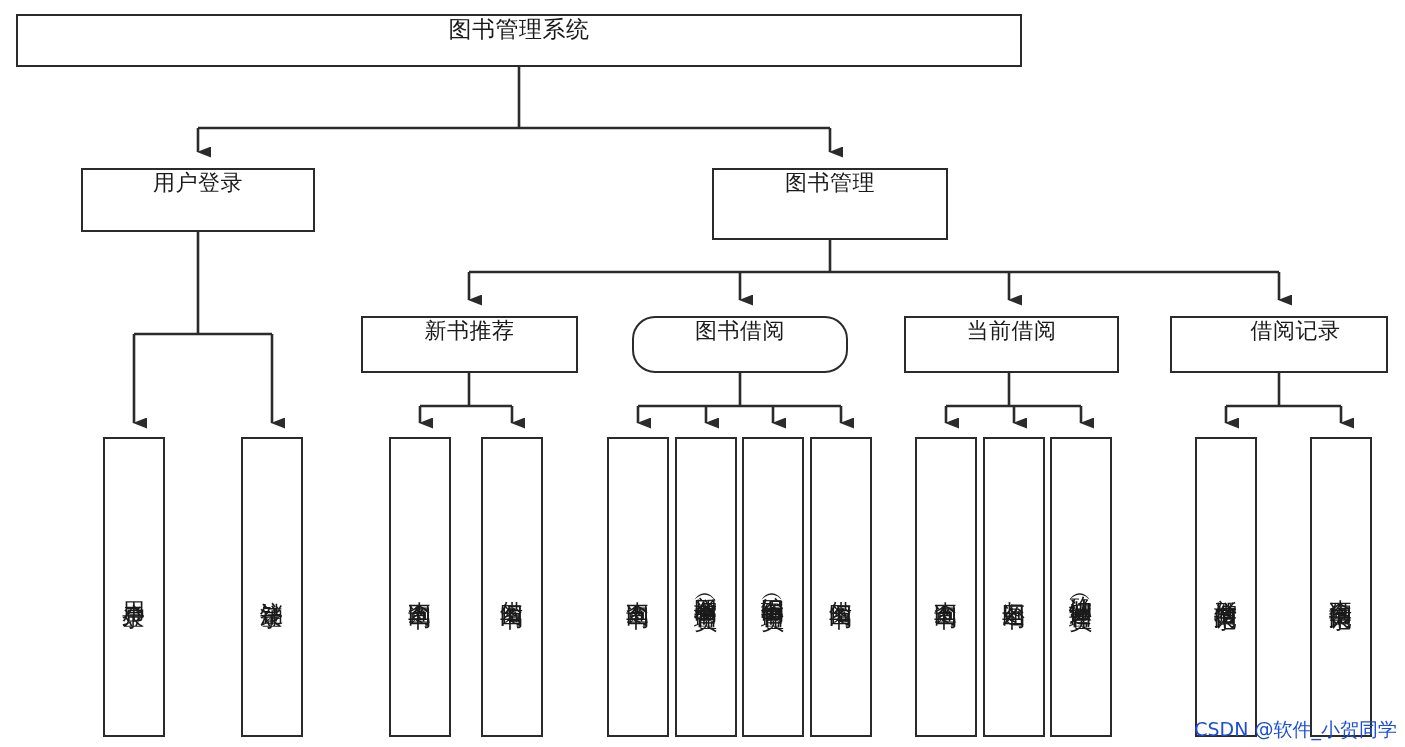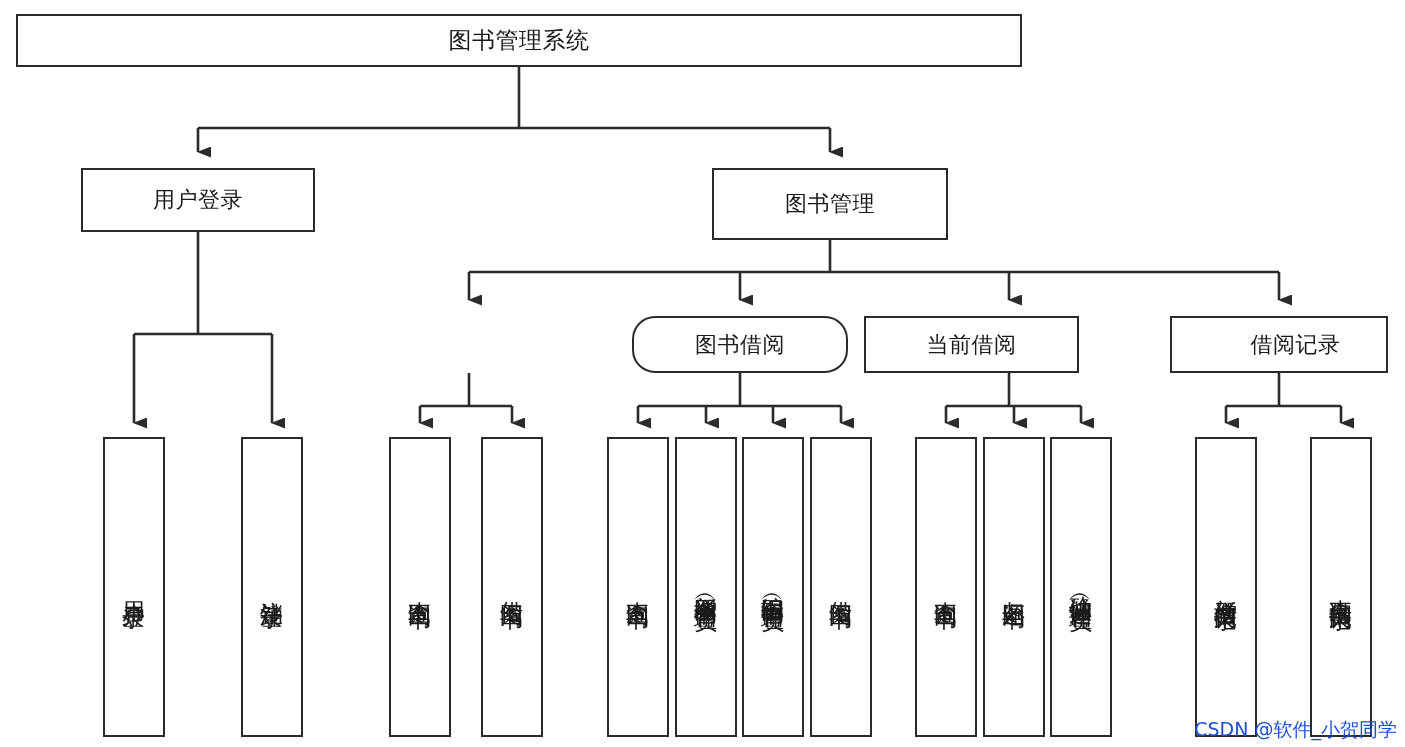--- a/index.html
+++ b/index.html
@@ -24,21 +24,21 @@
     width: 1405px;
     height: 747px;
     pointer-events: none;
   }
   .node {
     position: absolute;
     box-sizing: border-box;
     background: #ffffff;
     border: 2px solid #2b2b2b;
     display: flex;
-    align-items: center;
+    align-items: flex-start;
     justify-content: center;
     color: #1a1a1a;
   }
   .node .label {
     display: block;
     text-align: center;
     line-height: 1.18;
     letter-spacing: 0.5px;
   }
   
@@ -132,24 +132,27 @@
     <span class="label">图书管理系统</span>
   </div>
 
   <div class="node horiz" style="left:81px; top:168px; width:234px; height:64px;">
     <span class="label">用户登录</span>
   </div>
   <div class="node horiz" style="left:712px; top:168px; width:236px; height:72px;">
     <span class="label">图书管理</span>
   </div>
 
+  <div class="node horiz" style="left:361px; top:316px; width:217px; height:57px;">
+    <span class="label">新书推荐</span>
+  </div>
   <div class="node horiz" style="left:632px; top:316px; width:216px; height:57px;border-radius:23px;">
     <span class="label">图书借阅</span>
   </div>
-  <div class="node horiz" style="left:864px; top:316px; width:215px; height:57px;">
+  <div class="node horiz" style="left:904px; top:316px; width:215px; height:57px;">
     <span class="label">当前借阅</span>
   </div>
   <div class="node horiz" style="left:1170px; top:316px; width:218px; height:57px;padding-left:33px;">
     <span class="label">借阅记录</span>
   </div>
 
   <div class="node vert" style="left:103px; top:437px; width:62px; height:300px;">
     <span class="label">用户登录</span>
   </div>
   <div class="node vert" style="left:241px; top:437px; width:62px; height:300px;">

